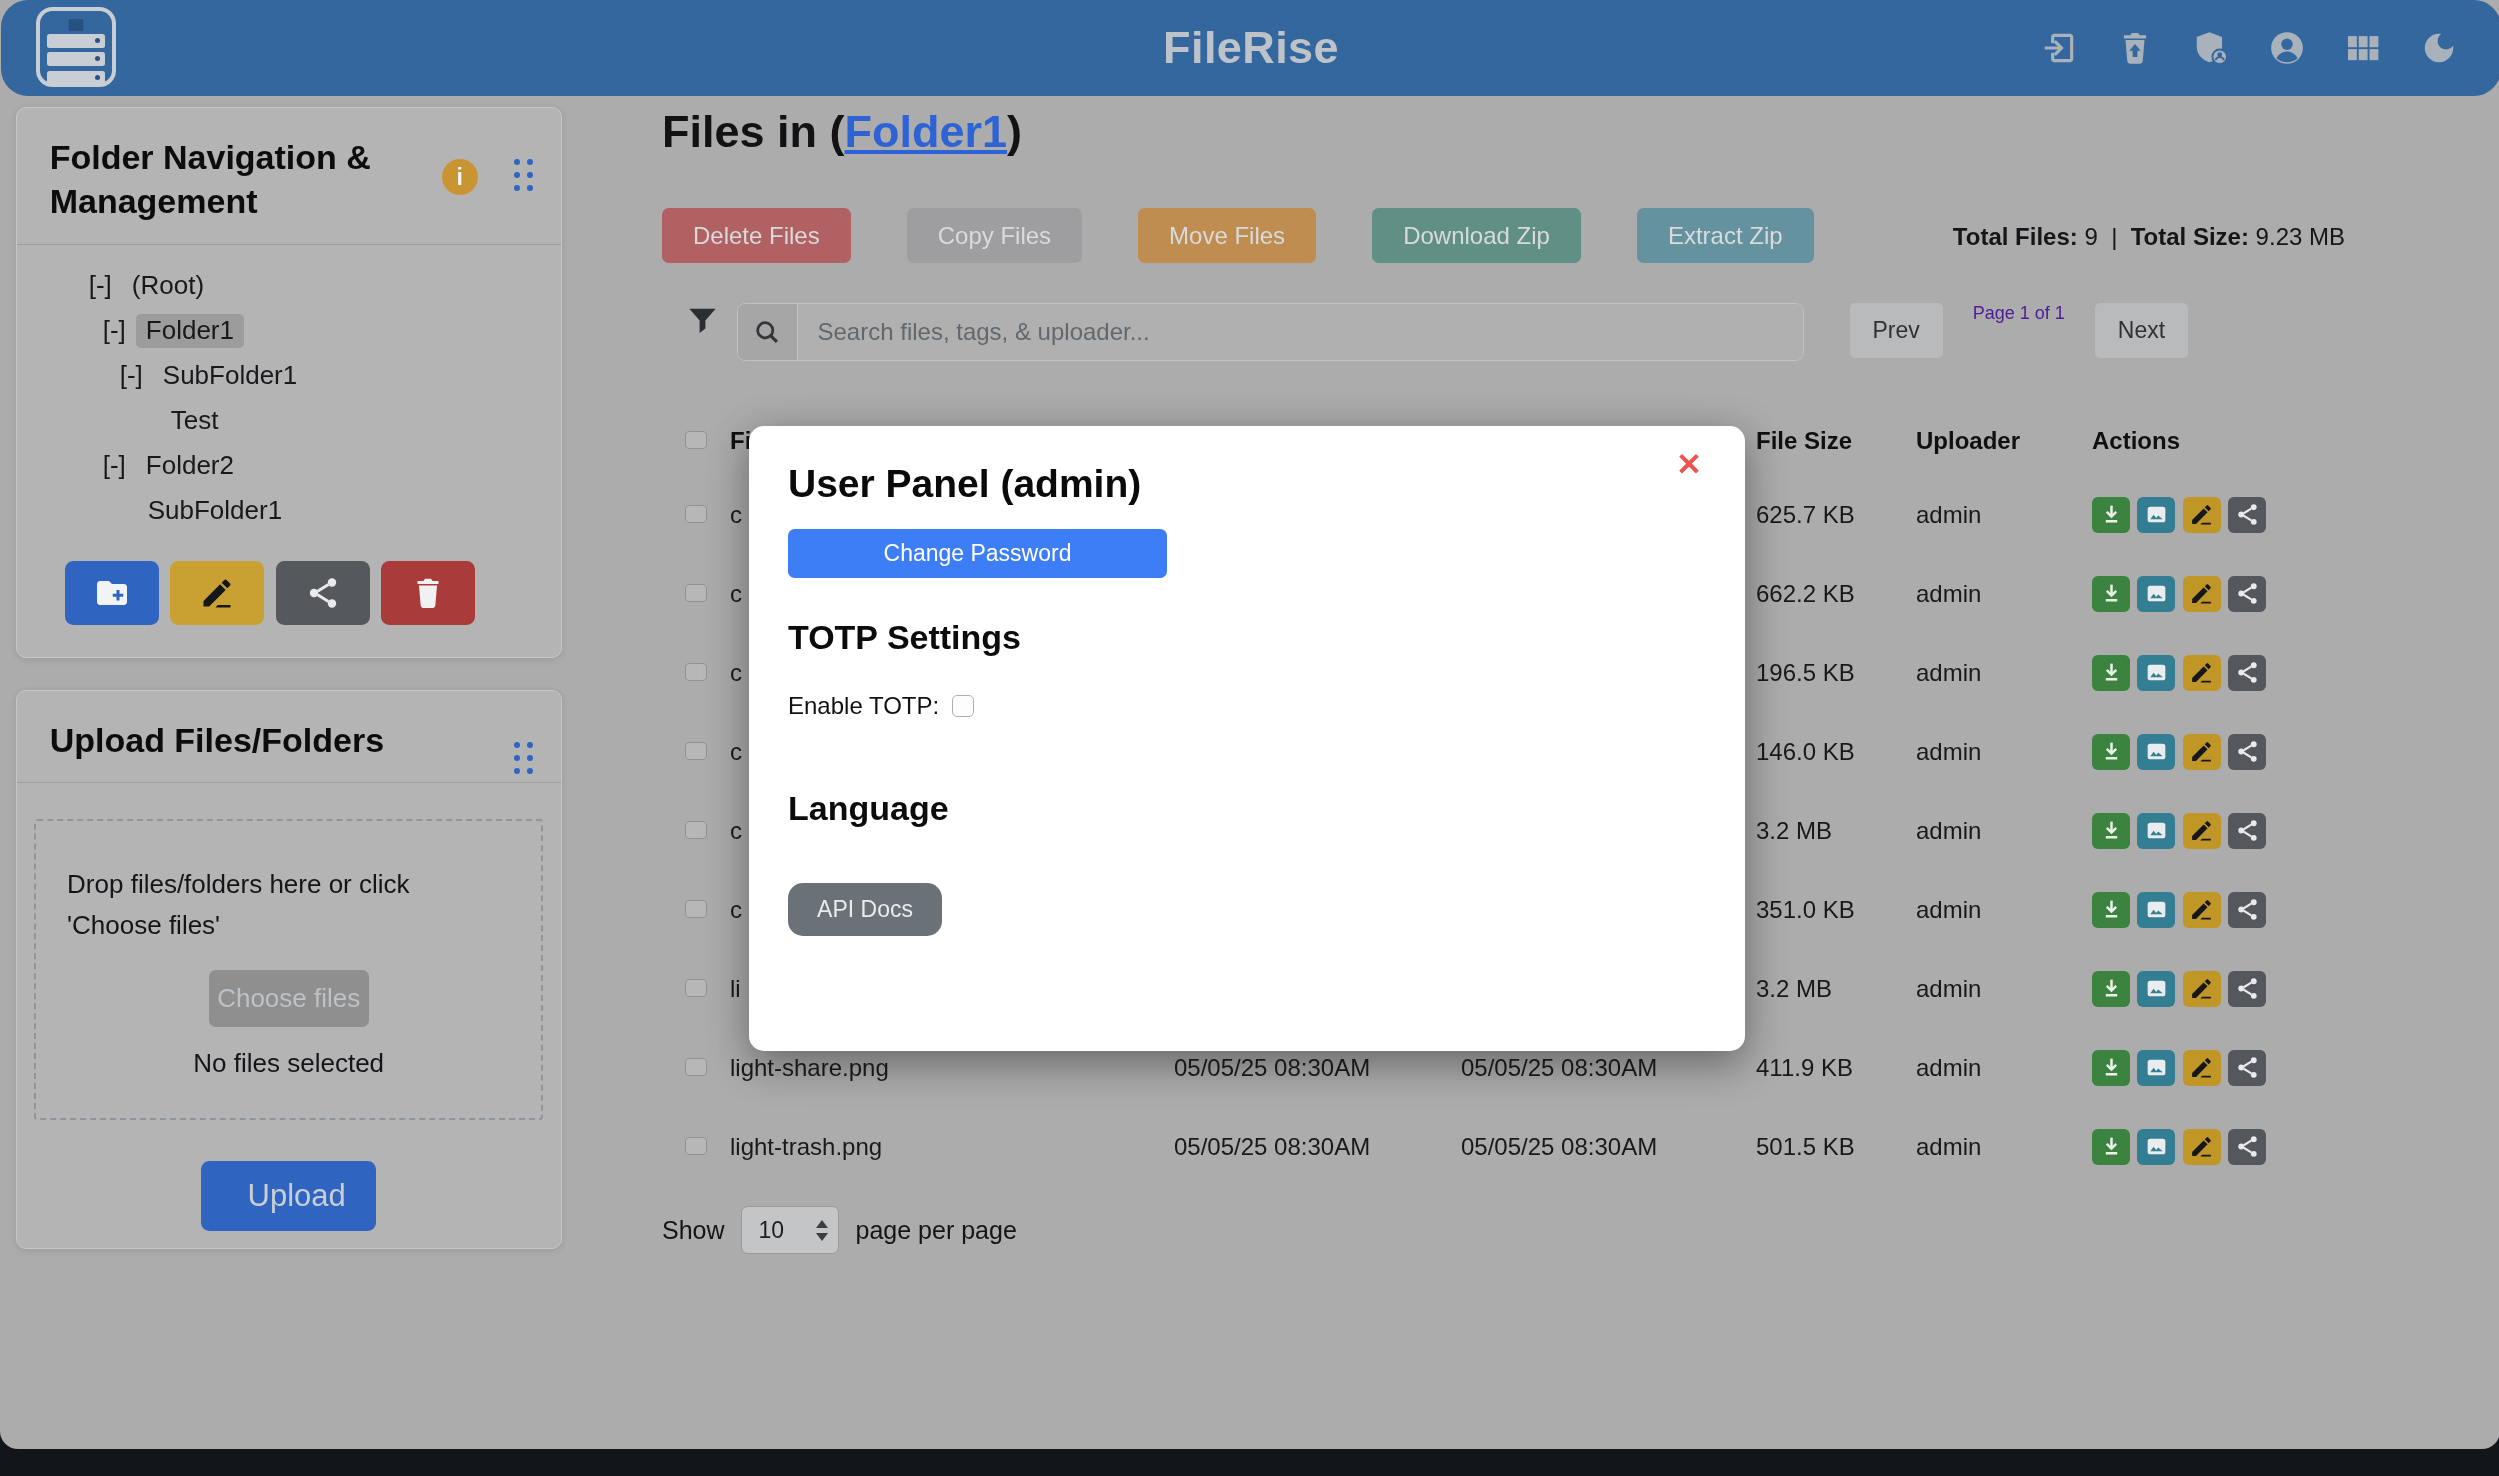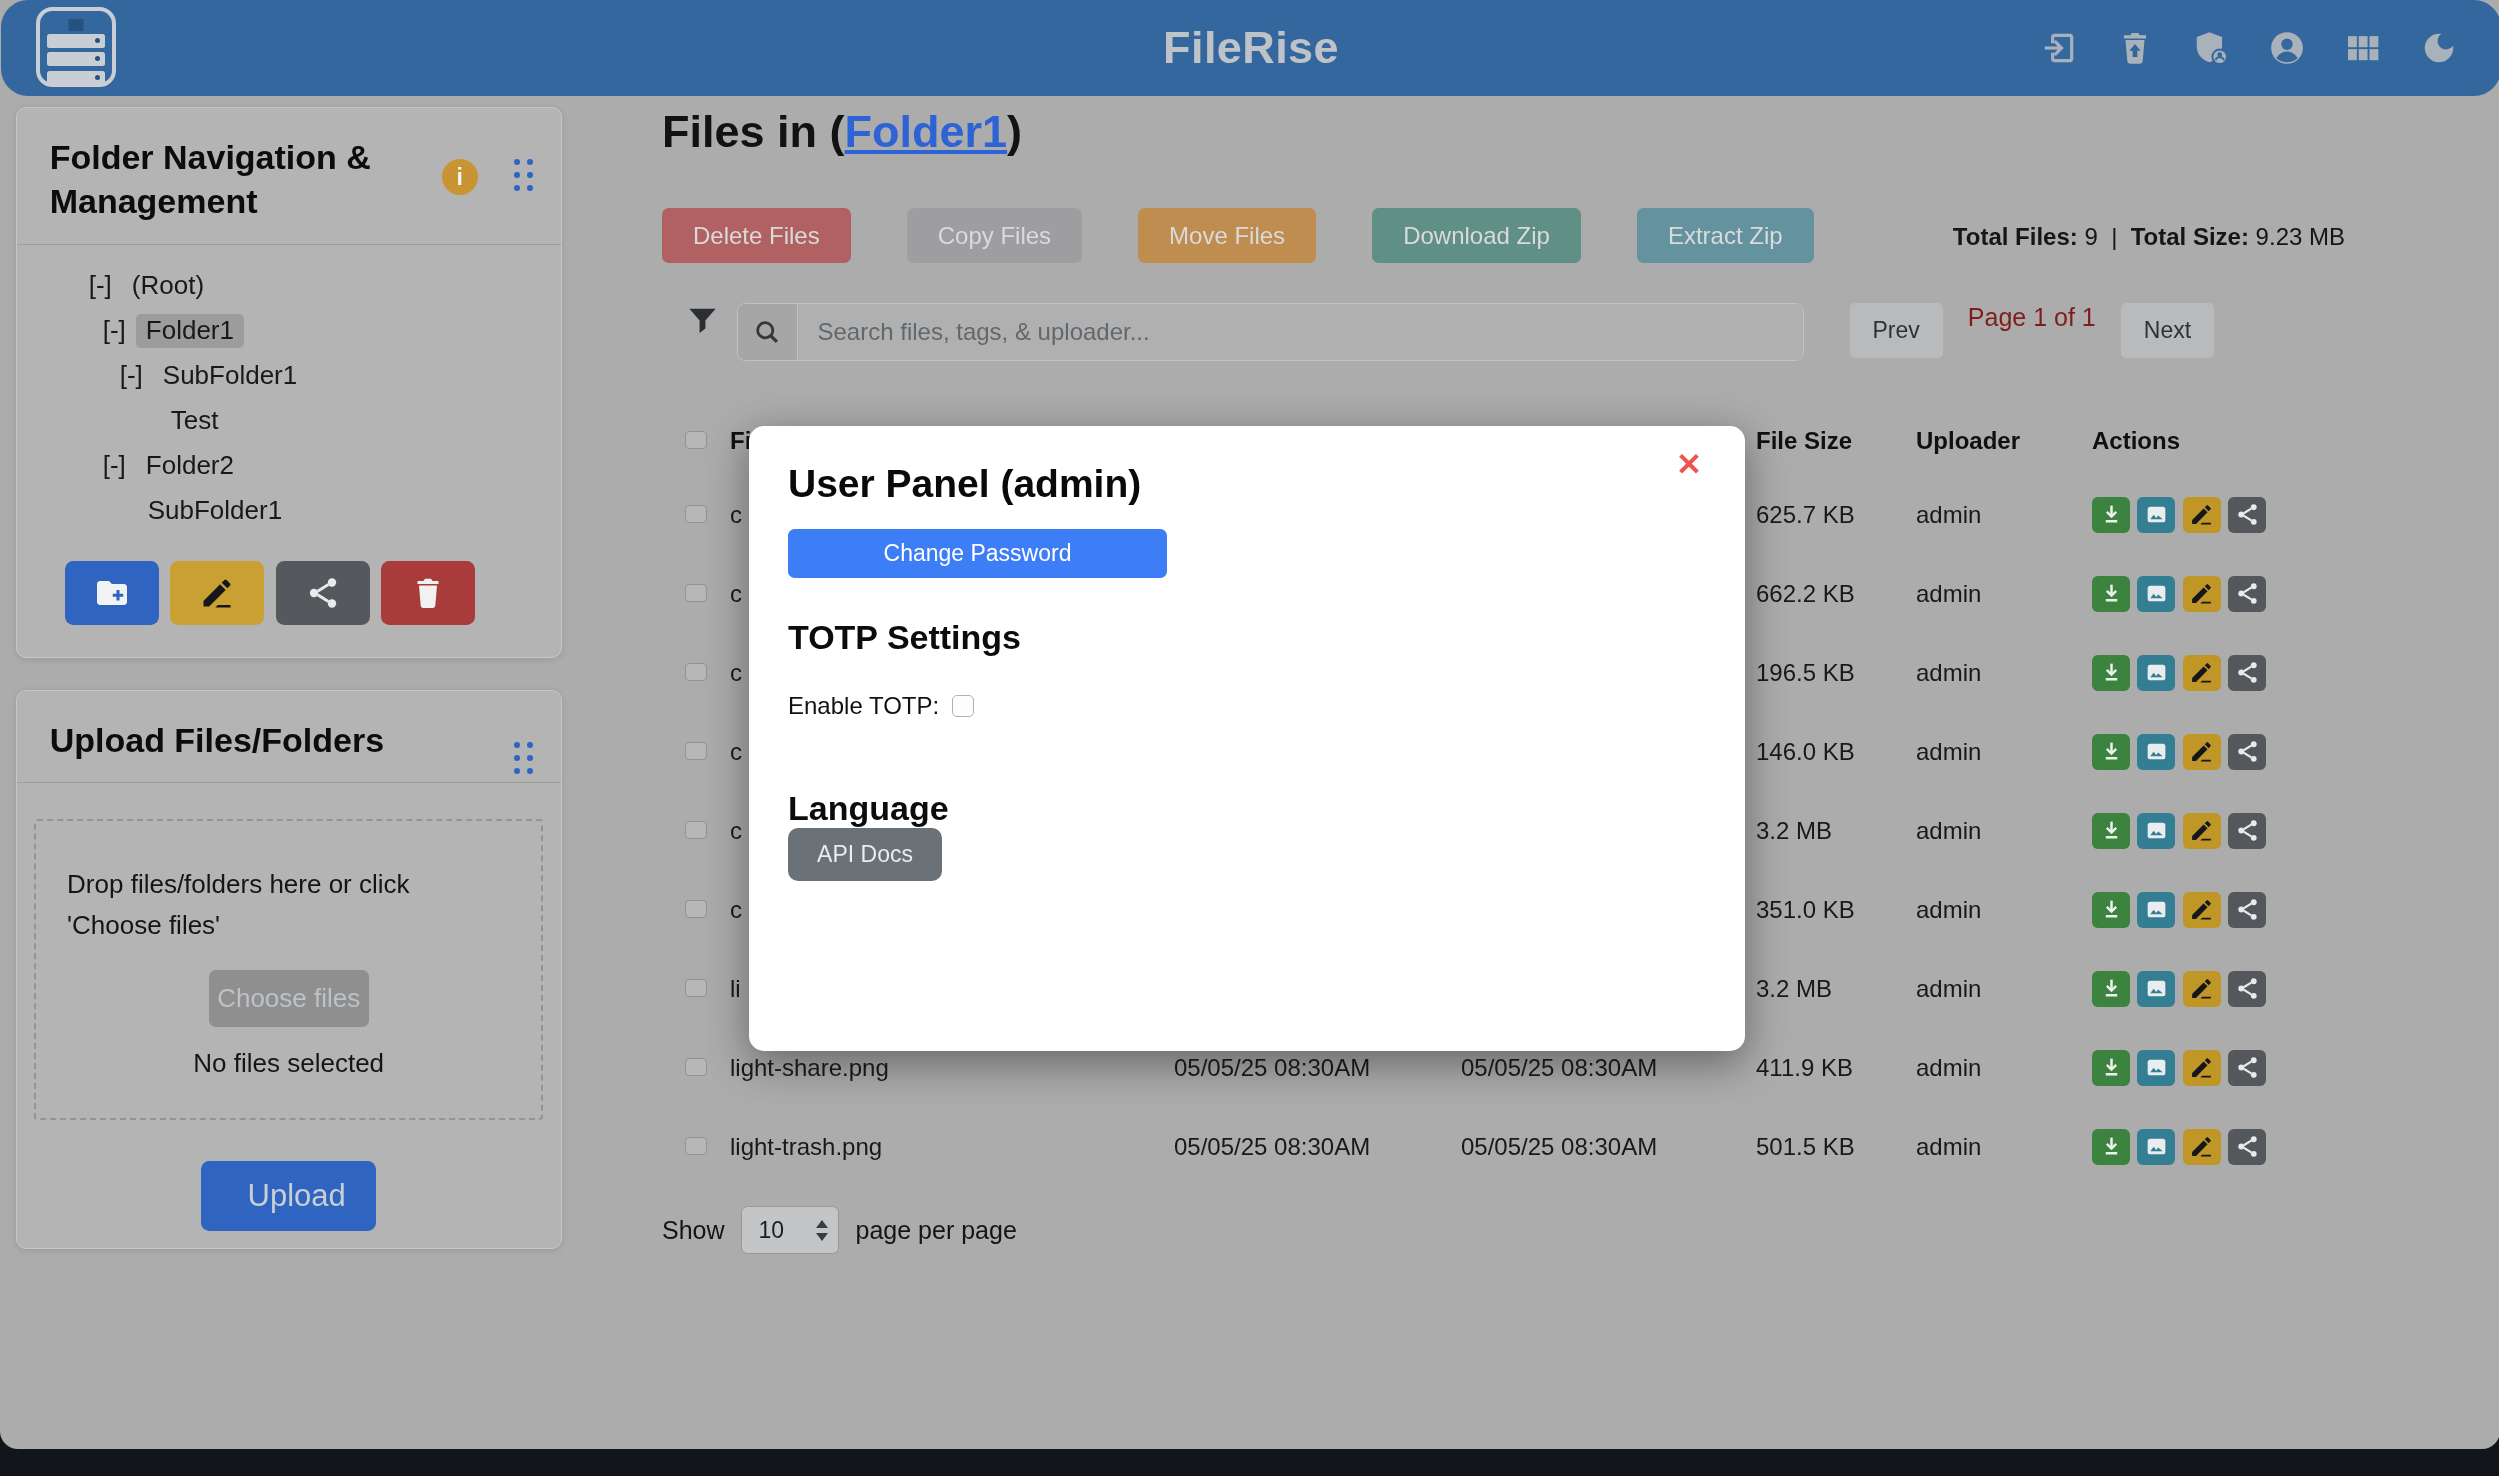--- a/index.html
+++ b/index.html
@@ -60,21 +60,21 @@
 
   .searchrow { position:absolute; left:0; top:303px; display:flex; align-items:flex-start; }
   .funnel { margin-left:23px; width:35px; height:35px; color:#2B2F33; cursor:pointer; }
   .sgroup { margin-left:16.5px; width:1067px; height:58px; border:1.7px solid #C2C2C2; border-radius:8.3px; display:flex; overflow:hidden; }
   .sseg { width:60px; background:#A6A6A6; border-right:1.7px solid #C2C2C2; display:flex; align-items:center; justify-content:center; color:#33373B; }
   .sseg svg { width:28px; height:28px; }
   .sgroup input { flex:1; border:none; outline:none; background:#B0B0B0; font-size:24px; color:#3A3F44; padding:0 20px; font-family:"Liberation Sans",sans-serif; }
   .sgroup input::placeholder { color:#61686E; }
   .pgbtn { height:55px; padding:0 23px; background:#B9BABB; border:none; border-radius:5px; font-size:23px; color:#2F3134; cursor:pointer; }
   .prev { margin-left:46px; }
-  .pglabel { width:178px; text-align:center; font-size:25px; color:#7f1d1d; }
+  .pglabel { width:152px; text-align:center; font-size:18px; color:#4c1d95; }
   .next { }
 
   .table { position:absolute; left:0; top:407px; width:1745px; }
   .tr { display:grid; grid-template-columns:68px 444px 287px 295px 160px 176px auto; align-items:center; height:79px; font-size:24px; color:#17191C; }
   .tr.head { height:68px; font-weight:bold; color:#0E1012; }
   .cb { width:21.5px; height:18px; background:#B7B7B7; border:1.7px solid #8F9396; border-radius:4.1px; display:inline-block; cursor:pointer; }
   .c-check { text-align:center; }
   .sortarrow { font-size:18px; margin-left:6.6px; }
   .acts { display:flex; gap:7.4px; }
   .ab { width:38px; height:36px; border:none; border-radius:5.8px; display:flex; align-items:center; justify-content:center; cursor:pointer; }
@@ -97,21 +97,21 @@
   .m-close { position:absolute; top:20px; right:43px; font-size:31px; font-weight:bold; color:#EF5350; cursor:pointer; }
   .m-cp { display:block; margin-top:23px; width:379px; height:49px; background:#3D7EF6; border:none; border-radius:6.6px; color:#FFFFFF; font-size:23px; cursor:pointer; }
   .m-h2 { margin-top:40px; font-size:34px; font-weight:600; color:#0C0C0C; }
   .m-row { margin-top:35px; display:flex; align-items:center; gap:13.2px; font-size:24px; color:#111; }
   .m-cb { width:22px; height:22px; background:#FDFDFD; border:1.7px solid #ACB2B8; border-radius:5px; cursor:pointer; }
   .m-h2.lang { margin-top:69px; }
   .m-select { display:flex; align-items:center; gap:11.6px; border:1.7px solid #C9CDD2; border-radius:7.4px; background:#fff; padding:4.1px 5px 4.1px 16.5px; cursor:pointer; box-shadow:0 0.8px 2.5px rgba(0,0,0,.15); }
   .m-select .val { font-size:22px; color:#101214; }
   .m-step { width:25px; height:33px; background:#3D7EF6; border-radius:5.8px; display:flex; align-items:center; justify-content:center; }
   .m-step svg { width:18px; height:25px; }
-  .m-api { display:block; width:154px; height:53px; background:#6A7177; border:none; border-radius:10px; color:#E9EBED; font-size:23px; cursor:pointer; }
+  .m-api { display:block; margin-top:55px; width:154px; height:53px; background:#6A7177; border:none; border-radius:15px; color:#E9EBED; font-size:23px; cursor:pointer; }
   .sprite { position:absolute; width:0; height:0; overflow:hidden; }
 </style>
 </head>
 <body>
 
 <svg class="sprite" xmlns="http://www.w3.org/2000/svg">
   <symbol id="i-exit" viewBox="0 0 24 24">
       <path fill="currentColor" d="M19 3H9C7.9 3 7 3.9 7 5v4h2V5h10v14H9v-4H7v4c0 1.1.9 2 2 2h10c1.1 0 2-.9 2-2V5c0-1.1-.9-2-2-2z"></path>
       <path fill="currentColor" d="M3 11h8.2L8.6 8.4 10 7l5 5-5 5-1.4-1.4 2.6-2.6H3v-2z"></path>
     </symbol>

